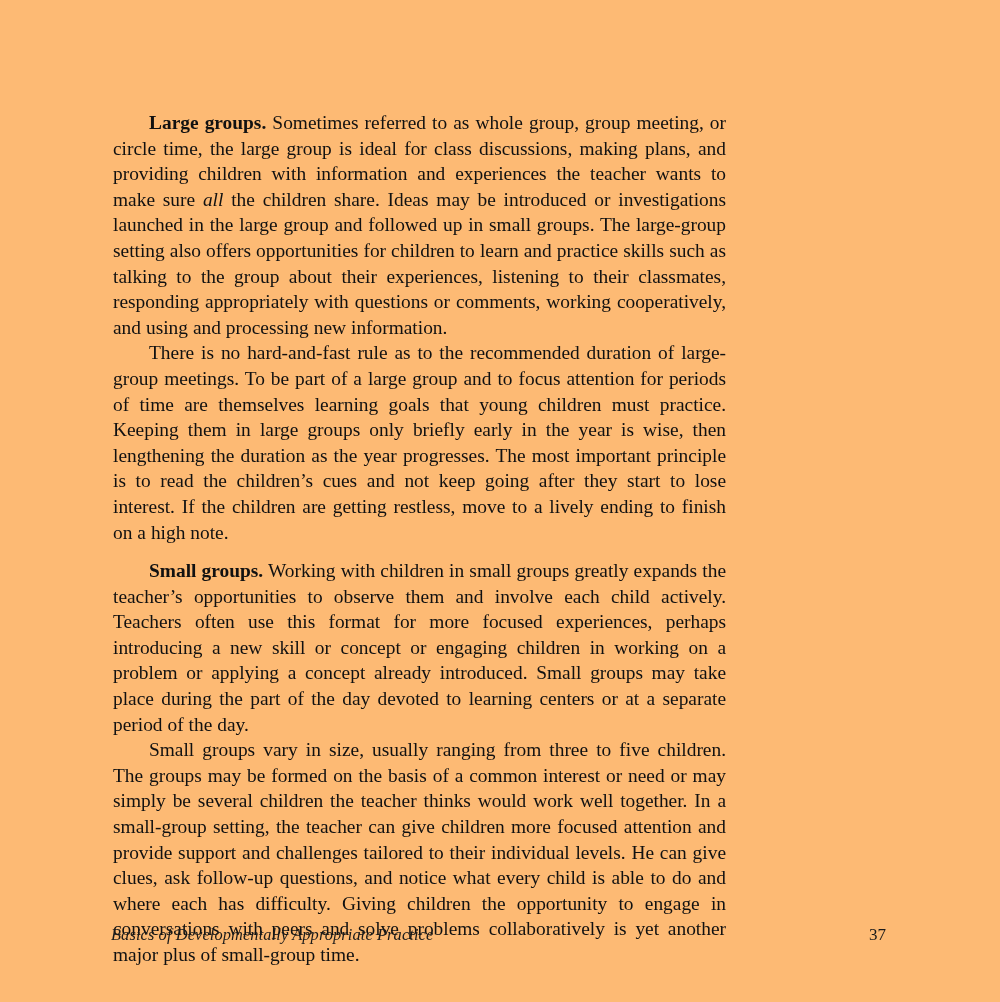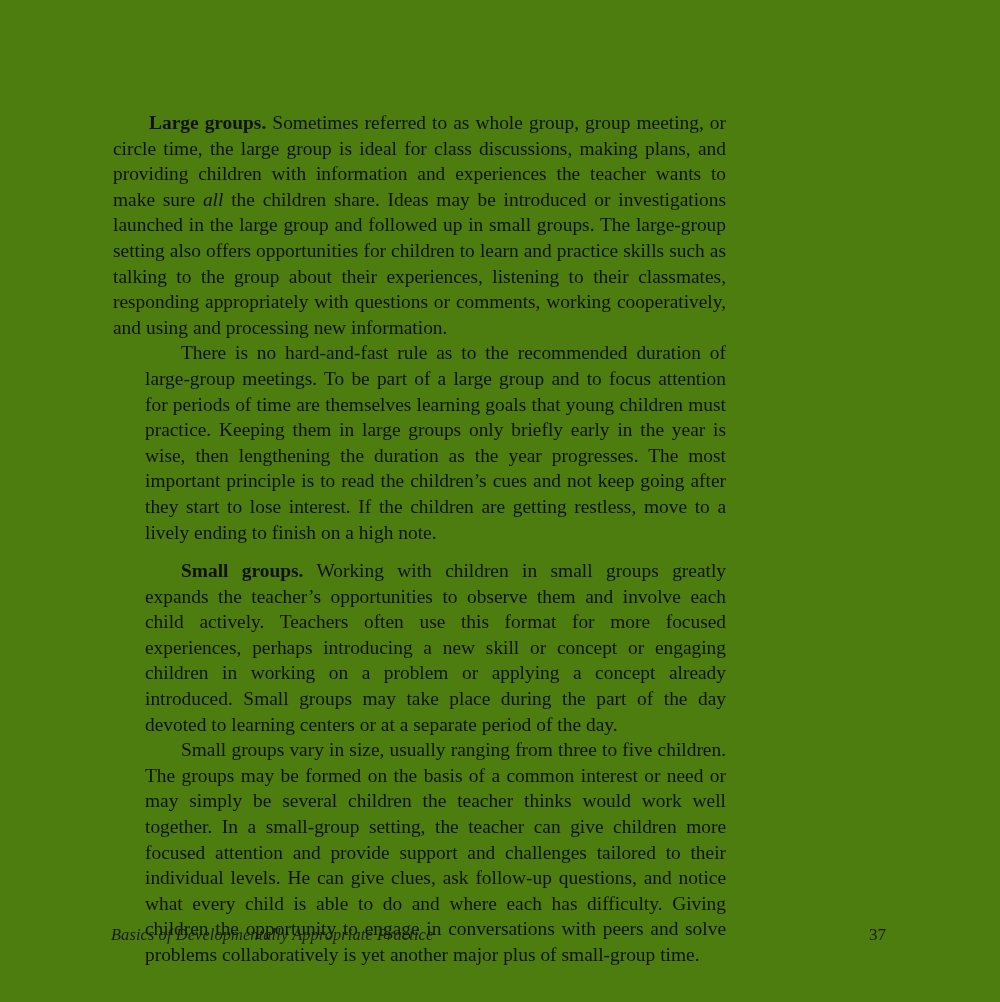--- a/index.html
+++ b/index.html
@@ -17,21 +17,21 @@
     color: #111111;
     -webkit-font-smoothing: antialiased;
   }
 
   .page {
     position: absolute;
     left: 0;
     top: 0;
     width: 1000px;
     height: 1002px;
-    background: #4d7c0f;
+    background: #fdba74;
   }
 
   .text-block {
     position: absolute;
     left: 113px;
     top: 110px;
     width: 613px;
   }
 
   .para {
@@ -42,21 +42,20 @@
     text-align: justify;
     text-justify: inter-word;
     text-indent: 36px;
     color: #111111;
     hyphens: manual;
     word-spacing: 0.1px;
   }
 
   .para + .para {
     margin-top: 0;
-    margin-left: 32px;
   }
 
   .para.section-start {
     margin-top: 13px;
   }
 
   .runin {
     font-weight: bold;
   }
 

